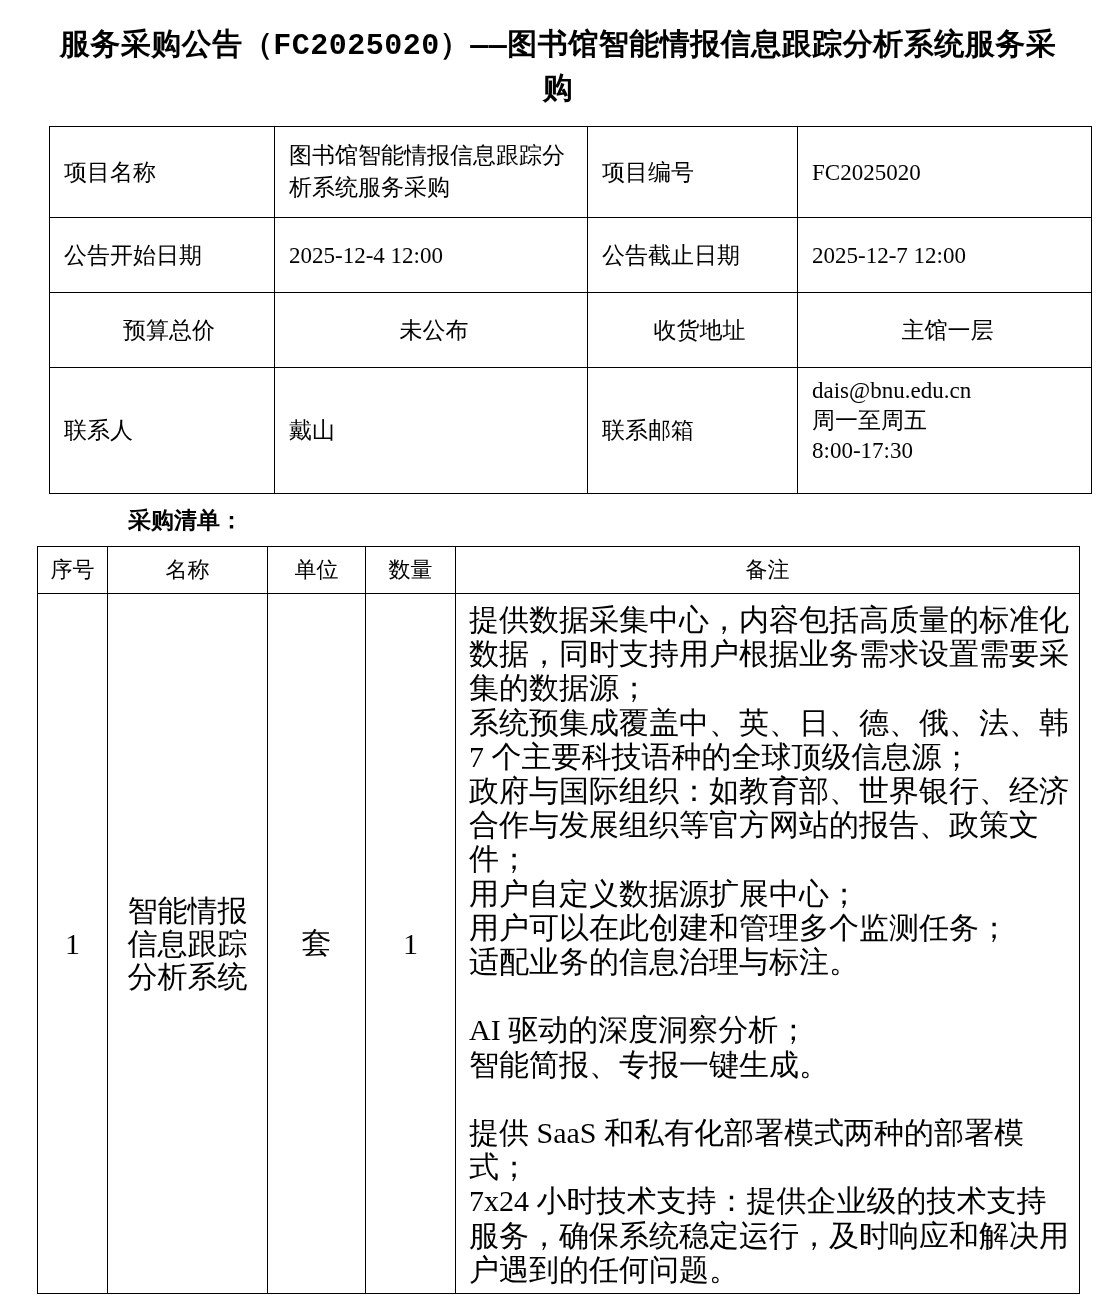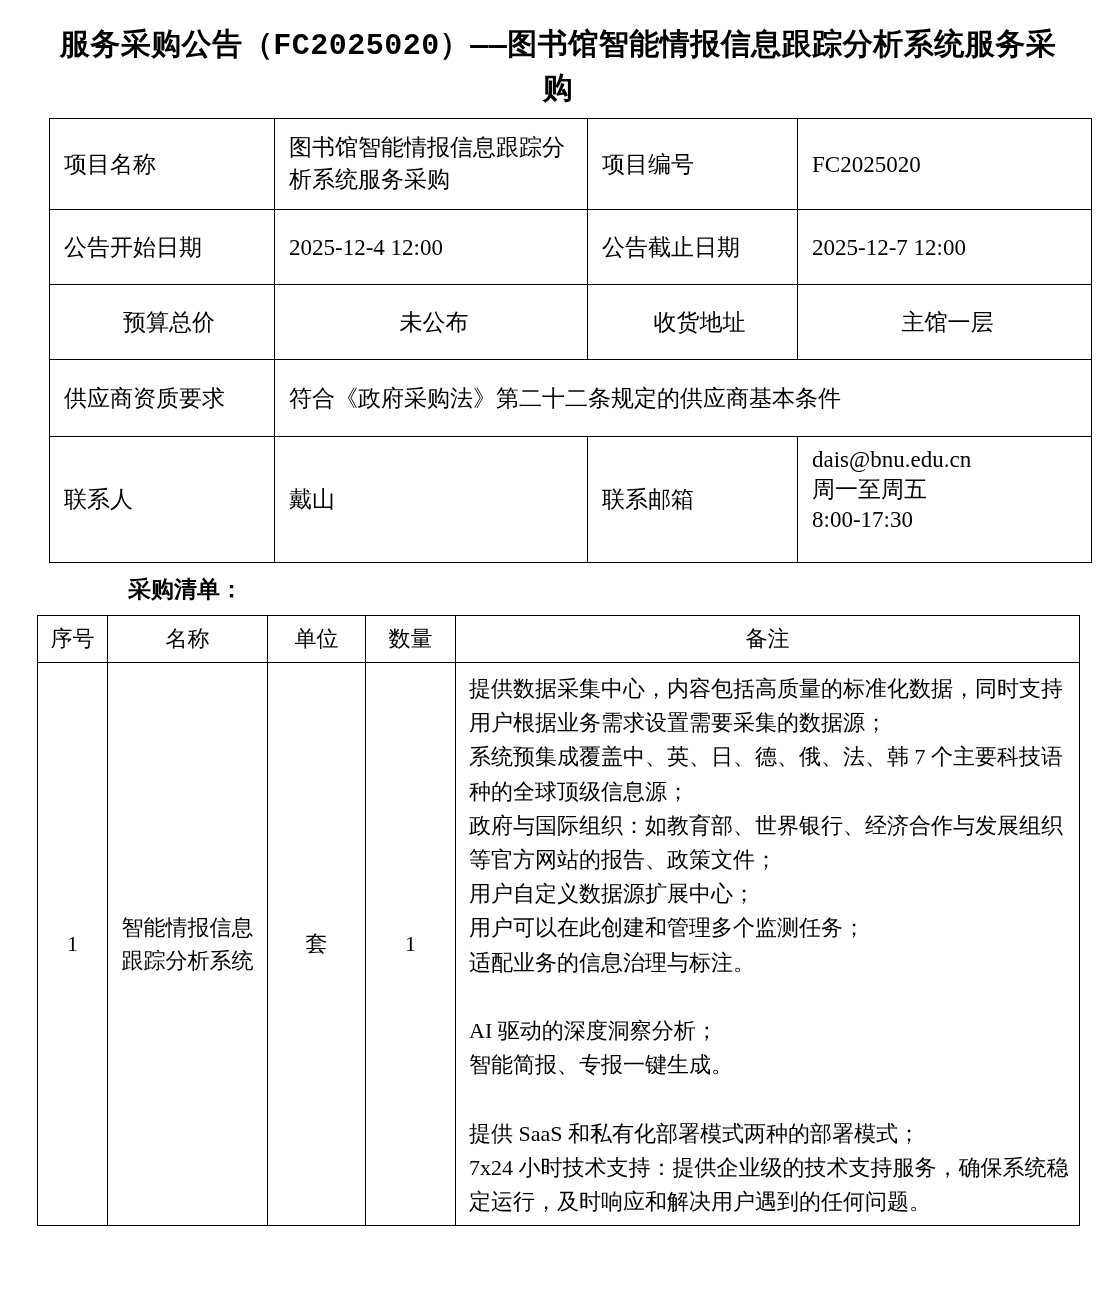--- a/index.html
+++ b/index.html
@@ -42,21 +42,21 @@
   table.grid td,
   table.grid th {
     border: 1.4px solid #000;
     padding: 0;
     vertical-align: middle;
     font-weight: normal;
   }
 
   
   .info-wrap {
-    margin: 6px auto 0 auto;
+    margin: 14px auto 0 auto;
     width: 1042px;
     padding-left: 24px;
   }
   table.info {
     width: 1042px;
   }
   table.info td {
     font-size: 23px;
     line-height: 33px;
   }
@@ -109,21 +109,21 @@
   table.items th {
     font-family: "Liberation Serif", "DejaVu Serif", serif;
     font-size: 22px;
     font-weight: normal;
     text-align: center;
     height: 46px;
     line-height: 28px;
     margin-top: 8px;
   }
   table.items td {
-    font-size: 22px;
+    font-size: 30px;
   }
   .ic1 { width: 70px; }
   .ic2 { width: 160px; }
   .ic3 { width: 98px; }
   .ic4 { width: 90px; }
   .ic5 { width: 624px; }
 
   .cell-center {
     text-align: center;
     vertical-align: middle;
@@ -176,24 +176,20 @@
           <td class="lbl">公告开始日期</td>
           <td class="val">2025-12-4   12:00</td>
           <td class="lbl">公告截止日期</td>
           <td class="val">2025-12-7   12:00</td>
         </tr>
         <tr class="row-h4">
           <td class="lbl">预算总价</td>
           <td class="val">未公布</td>
           <td class="lbl">收货地址</td>
           <td class="val">主馆一层</td>
-        </tr>
-        <tr class="row-h5">
-          <td class="lbl">供应商资质要求</td>
-          <td class="val" colspan="3">符合《政府采购法》第二十二条规定的供应商基本条件</td>
         </tr>
         <tr class="row-h6">
           <td class="lbl">联系人</td>
           <td class="val">戴山</td>
           <td class="lbl">联系邮箱</td>
           <td class="val top" style="white-space:pre-line">dais@bnu.edu.cn
 周一至周五
 8:00-17:30</td>
         </tr>
       </tbody>

